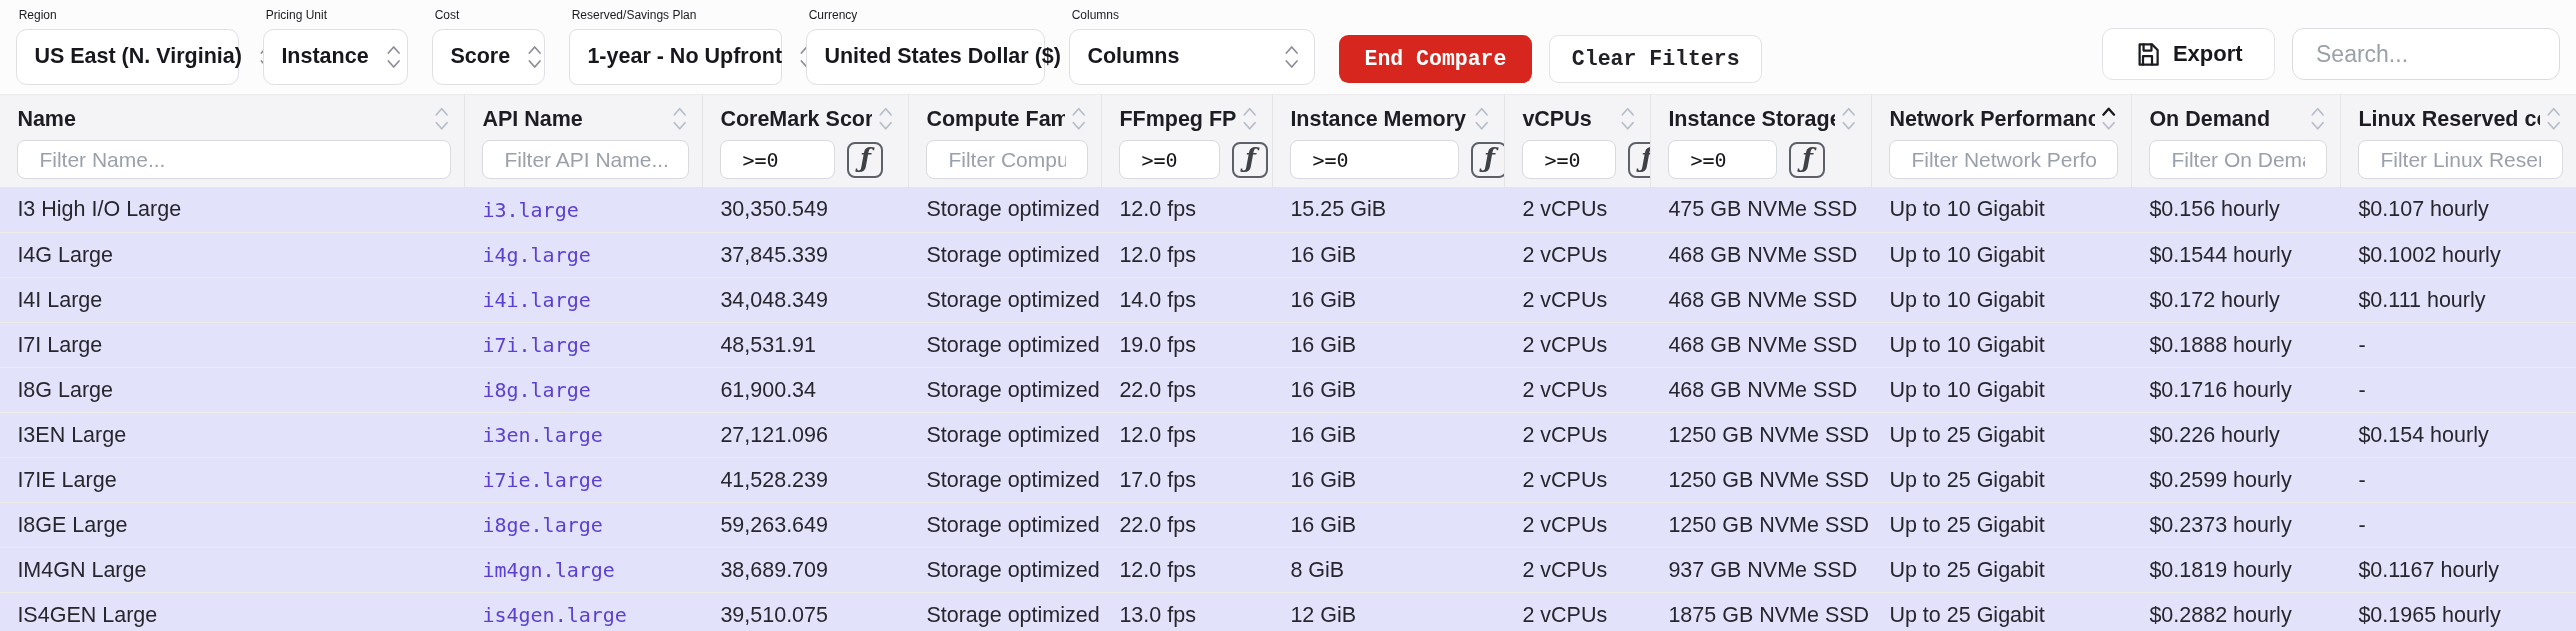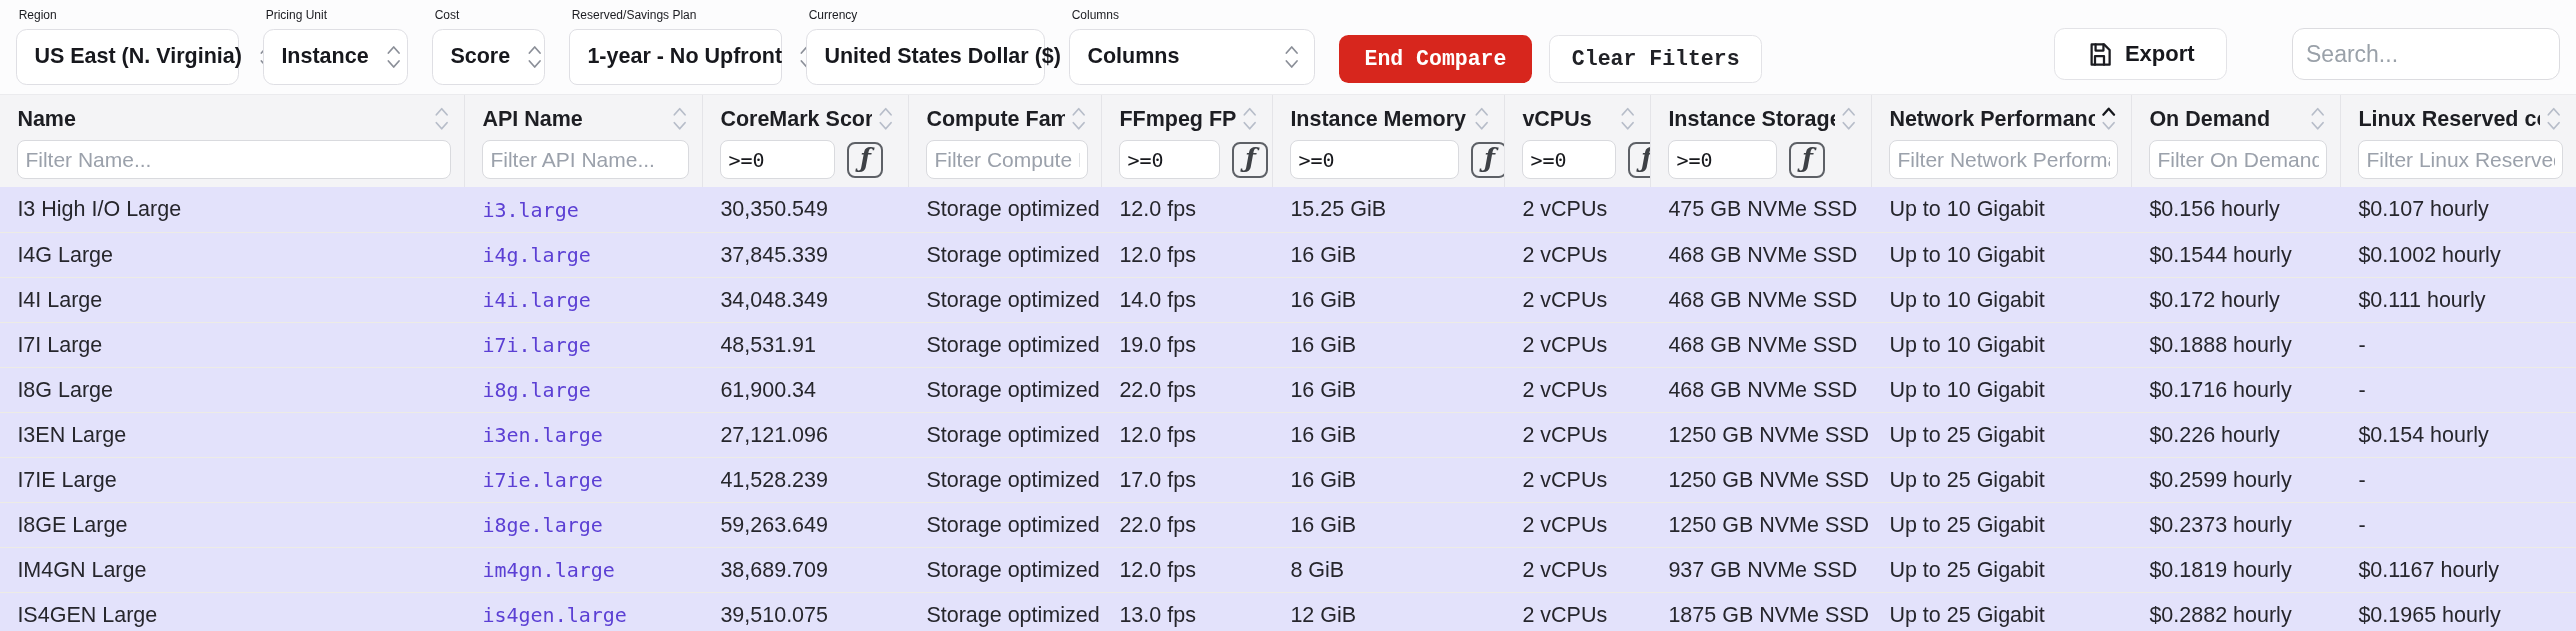--- a/index.html
+++ b/index.html
@@ -56,23 +56,22 @@
   .btn-export {
     height: 52px; border-radius: 10.7px; background: #fff; border: 1.3px solid #e3e3e7;
     display: flex; align-items: center; gap: 12px; padding: 0 31px;
     font-size: 22px; font-weight: 700; color: #17181d; cursor: pointer;
     font-family: inherit;
   }
   .btn-export svg { width: 27px; height: 27px; }
   .btn-export svg path { stroke: #1b1c21; stroke-width: 2; fill: none; stroke-linejoin: round; stroke-linecap: round; }
   .search-box {
     width: 268px; height: 52px; border: 1.3px solid #dcdce0; border-radius: 12px;
-    background: #fff; padding: 0 13px; font-size: 23px; color: #4c1d95;
+    background: #fff; padding: 0 23px; font-size: 23px; color: #4c1d95;
     font-family: inherit;
-    margin-left: 48px;
   }
   .search-box::placeholder { color: #9aa1a9; }
 
   
   .grid-cols {
     display: grid;
     grid-template-columns: 465px 238px 206px 193px 171px 232px 146px 221px 260px 209px 235px;
   }
   .table-head {
     background: #f4f4f6;
@@ -90,21 +89,21 @@
   .h-top { display: flex; align-items: center; justify-content: space-between; height: 32px; gap: 5.4px; }
   .h-label { font-weight: 700; font-size: 21.5px; color: #1d1e23; white-space: nowrap; overflow: hidden; }
   .sort-icon { flex: none; width: 17.4px; height: 29.5px; }
   .sort-icon path { stroke: #b7bdc9; stroke-width: 2.6; fill: none; stroke-linecap: round; stroke-linejoin: round; }
   .sort-icon.asc path.up { stroke: #15171c; stroke-width: 3.4; }
 
   .h-filter { margin-top: 5.4px; display: flex; align-items: center; gap: 12px; }
   .filter-input {
     height: 39px; width: 100%;
     border: 1.3px solid #d9dade; border-radius: 8px; background: #ffffff;
-    padding: 0 7px; font-size: 21px; color: #17181c;
+    padding: 0 21px; font-size: 21px; color: #17181c;
     font-family: inherit; min-width: 0;
   }
   .filter-input::placeholder { color: #9ba1ab; }
   .filter-input.num {
     flex: none;
     font-family: "DejaVu Sans Mono", monospace;
     font-size: 20px;
   }
   .h-cell:nth-child(3) .num { width: 115px; }
   .h-cell:nth-child(5) .num { width: 101px; }

